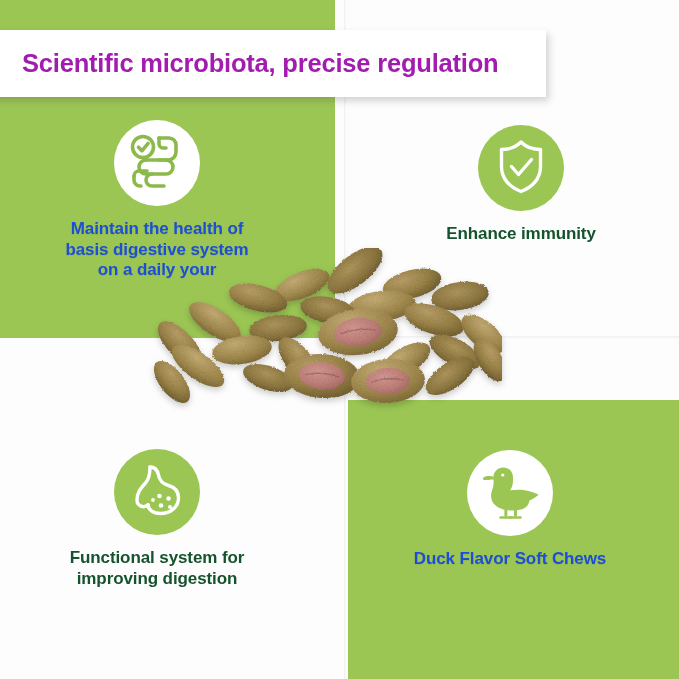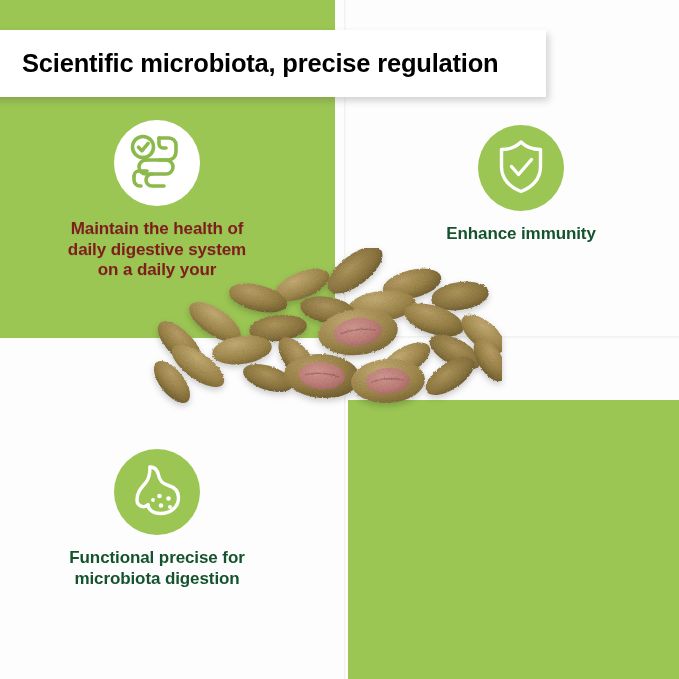--- a/index.html
+++ b/index.html
@@ -38,21 +38,21 @@
   
   .title-banner{
     position:absolute;left:-14px;top:30px;width:560px;height:67px;
     background:#ffffff;
     box-shadow:3px 4px 7px rgba(60,60,60,.22);
     z-index:8;
     display:flex;align-items:center;
   }
   .title-text{
     margin-left:36px;
-    color:#000000;
+    color:#a21caf;
     font-size:25.5px;
     font-weight:bold;
     letter-spacing:-0.2px;
     white-space:nowrap;
   }
 
   
   .feature{position:absolute;z-index:6;text-align:center;}
   .feature .badge{
     width:86px;height:86px;border-radius:50%;
@@ -61,21 +61,21 @@
   }
   .badge.light{background:#ffffff;}
   .badge.solid{background:#9bc653;}
   .feature .caption{
     margin-top:13px;
     font-size:17px;
     font-weight:bold;
     line-height:1.21;
     letter-spacing:-0.1px;
   }
-  .caption.on-green{color:#7f1d1d;text-shadow:0 1px 1px rgba(0,0,0,.07);}
+  .caption.on-green{color:#1d4ed8;text-shadow:0 1px 1px rgba(0,0,0,.07);}
   .caption.on-white{color:#14532d;}
 
   #feat-tl{left:41px;top:120px;width:232px;}
   #feat-tr{left:406px;top:125px;width:230px;}
   #feat-bl{left:41px;top:449px;width:232px;}
   #feat-br{left:394px;top:450px;width:232px;}
 
   
   #product{
     position:absolute;left:150px;top:248px;width:352px;height:160px;
@@ -112,21 +112,21 @@
 
           <path d="M19 28 h20 a7 7 0 0 1 0 14 h-14 a6 6 0 0 0 0 12 h12"></path>
           <path d="M19 28 a7 7 0 0 0 0 14 h6"></path>
           <path d="M14 54 h-1 a6 6 0 0 1 -6 -6 v-4"></path>
           <path d="M7 44 a5 5 0 0 1 5 -5 h8"></path>
         </svg>
       </span>
     </div>
     <div class="caption on-green">
       <div>Maintain the health of</div>
-      <div>daily digestive system</div>
+      <div>basis digestive system</div>
       <div>on a daily your</div>
     </div>
   </div>
 
   <div class="feature" id="feat-tr">
     <div class="badge solid">
       <span>
         <svg width="52" height="56" viewBox="0 0 52 56" fill="none" stroke="#ffffff" stroke-width="3.4" stroke-linecap="round" stroke-linejoin="round">
           <path d="M26 4 C20 10 12 11.5 6.5 11.5 v17 C6.5 41 15 49.5 26 53.5 C37 49.5 45.5 41 45.5 28.5 v-17 C40 11.5 32 10 26 4 Z"></path>
           <path d="M16.5 28.5 l7 8 l13 -15"></path>
@@ -146,25 +146,49 @@
           <path d="M22 4 C26.5 4 29.5 7 30.5 12 C31.5 17.5 35 21 40.5 22.5 C47 24.2 50.5 29 50.5 35 C50.5 44 42.5 50.5 32.5 50.5 C25 50.5 20 46.5 20 41.8"></path>
           <circle cx="31.5" cy="33" r="2.3" fill="#ffffff" stroke="none"></circle>
           <circle cx="40.5" cy="35.5" r="2.3" fill="#ffffff" stroke="none"></circle>
           <circle cx="33" cy="42.5" r="2.3" fill="#ffffff" stroke="none"></circle>
           <circle cx="42" cy="44" r="2.0" fill="#ffffff" stroke="none"></circle>
           <circle cx="25" cy="37" r="1.9" fill="#ffffff" stroke="none"></circle>
         </svg>
       </span>
     </div>
     <div class="caption on-white">
-      <div>Functional precise for</div>
-      <div>microbiota digestion</div>
-    </div>
-  </div>
-
+      <div>Functional system for</div>
+      <div>improving digestion</div>
+    </div>
+  </div>
+
+  <div class="feature" id="feat-br">
+    <div class="badge light">
+      <span>
+        <svg width="62" height="56" viewBox="0 0 62 56" fill="#9bc653">
+          <path d="M14.5 13.8 C14.5 8.6 18.9 4.4 24.3 4.4 C29.5 4.4 33.6 8.2 33.9 13.2
+                   C34.4 21 33.2 24.6 31 27.3 C36 26.7 43 26.2 49.6 28.0
+                   C56.2 29.8 59.6 31.8 59.6 31.8 C59.6 31.8 55.4 35.6 50.4 37.6
+                   C50.0 41.8 46.8 45.4 41.8 46.6 C37.3 47.7 31.6 47.6 26.7 46.9
+                   C22.0 46.2 18.2 44.4 15.6 41.6 C12.6 38.4 11.6 34.2 12.3 30.2
+                   C12.9 26.6 14.6 24.0 14.6 20.4 Z"></path>
+          <path d="M14.5 13.6 C12.2 13.1 9.2 12.7 6.4 13.6 C4.4 14.2 3.4 15.3 4.1 16.3
+                   C4.8 17.3 7.2 17.2 9.6 16.9 C11.8 16.6 13.6 16.4 15.0 16.6 Z"></path>
+          <circle cx="23.8" cy="12.0" r="1.6" fill="#ffffff"></circle>
+          <rect x="25.4" y="46.2" width="2.9" height="7.6" rx="1.4"></rect>
+          <rect x="35.0" y="46.2" width="2.9" height="7.6" rx="1.4"></rect>
+          <path d="M21.2 53.2 h11 a1.3 1.3 0 0 1 0 2.5 h-11 a1.3 1.3 0 0 1 0 -2.5 Z"></path>
+          <path d="M30.8 53.2 h11 a1.3 1.3 0 0 1 0 2.5 h-11 a1.3 1.3 0 0 1 0 -2.5 Z"></path>
+        </svg>
+      </span>
+    </div>
+    <div class="caption on-green">
+      <div>Duck Flavor Soft Chews</div>
+    </div>
+  </div>
 
   <div id="product">
     <svg viewBox="0 0 352 160" xmlns="http://www.w3.org/2000/svg">
       <defs>
         <radialGradient id="crust" cx="35%" cy="30%" r="80%">
           <stop offset="0%" stop-color="#bda26a"></stop>
           <stop offset="55%" stop-color="#9d8549"></stop>
           <stop offset="100%" stop-color="#6f5c2e"></stop>
         </radialGradient>
         <radialGradient id="crustB" cx="40%" cy="25%" r="85%">

